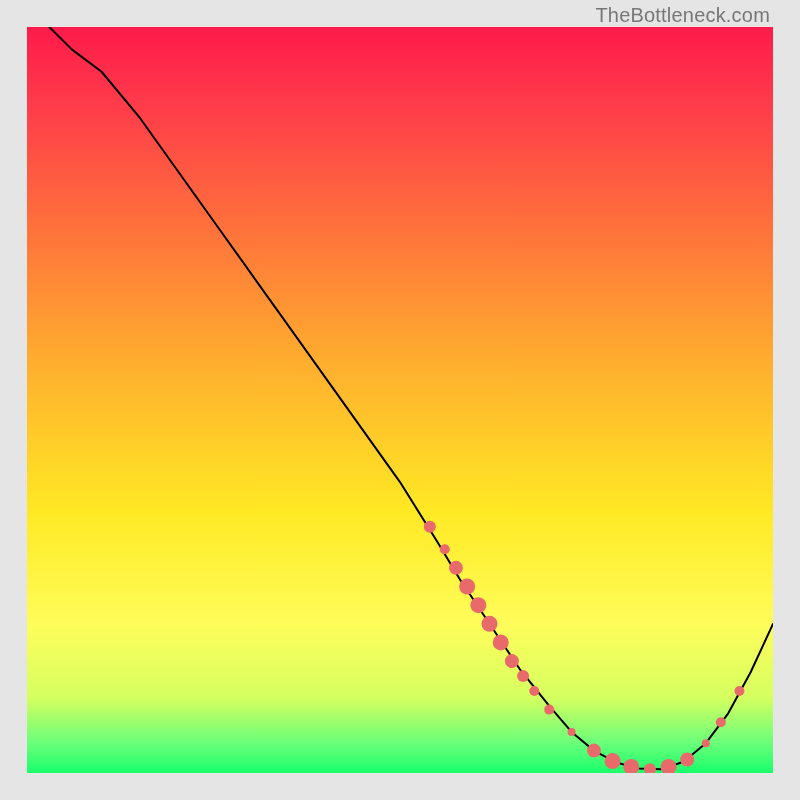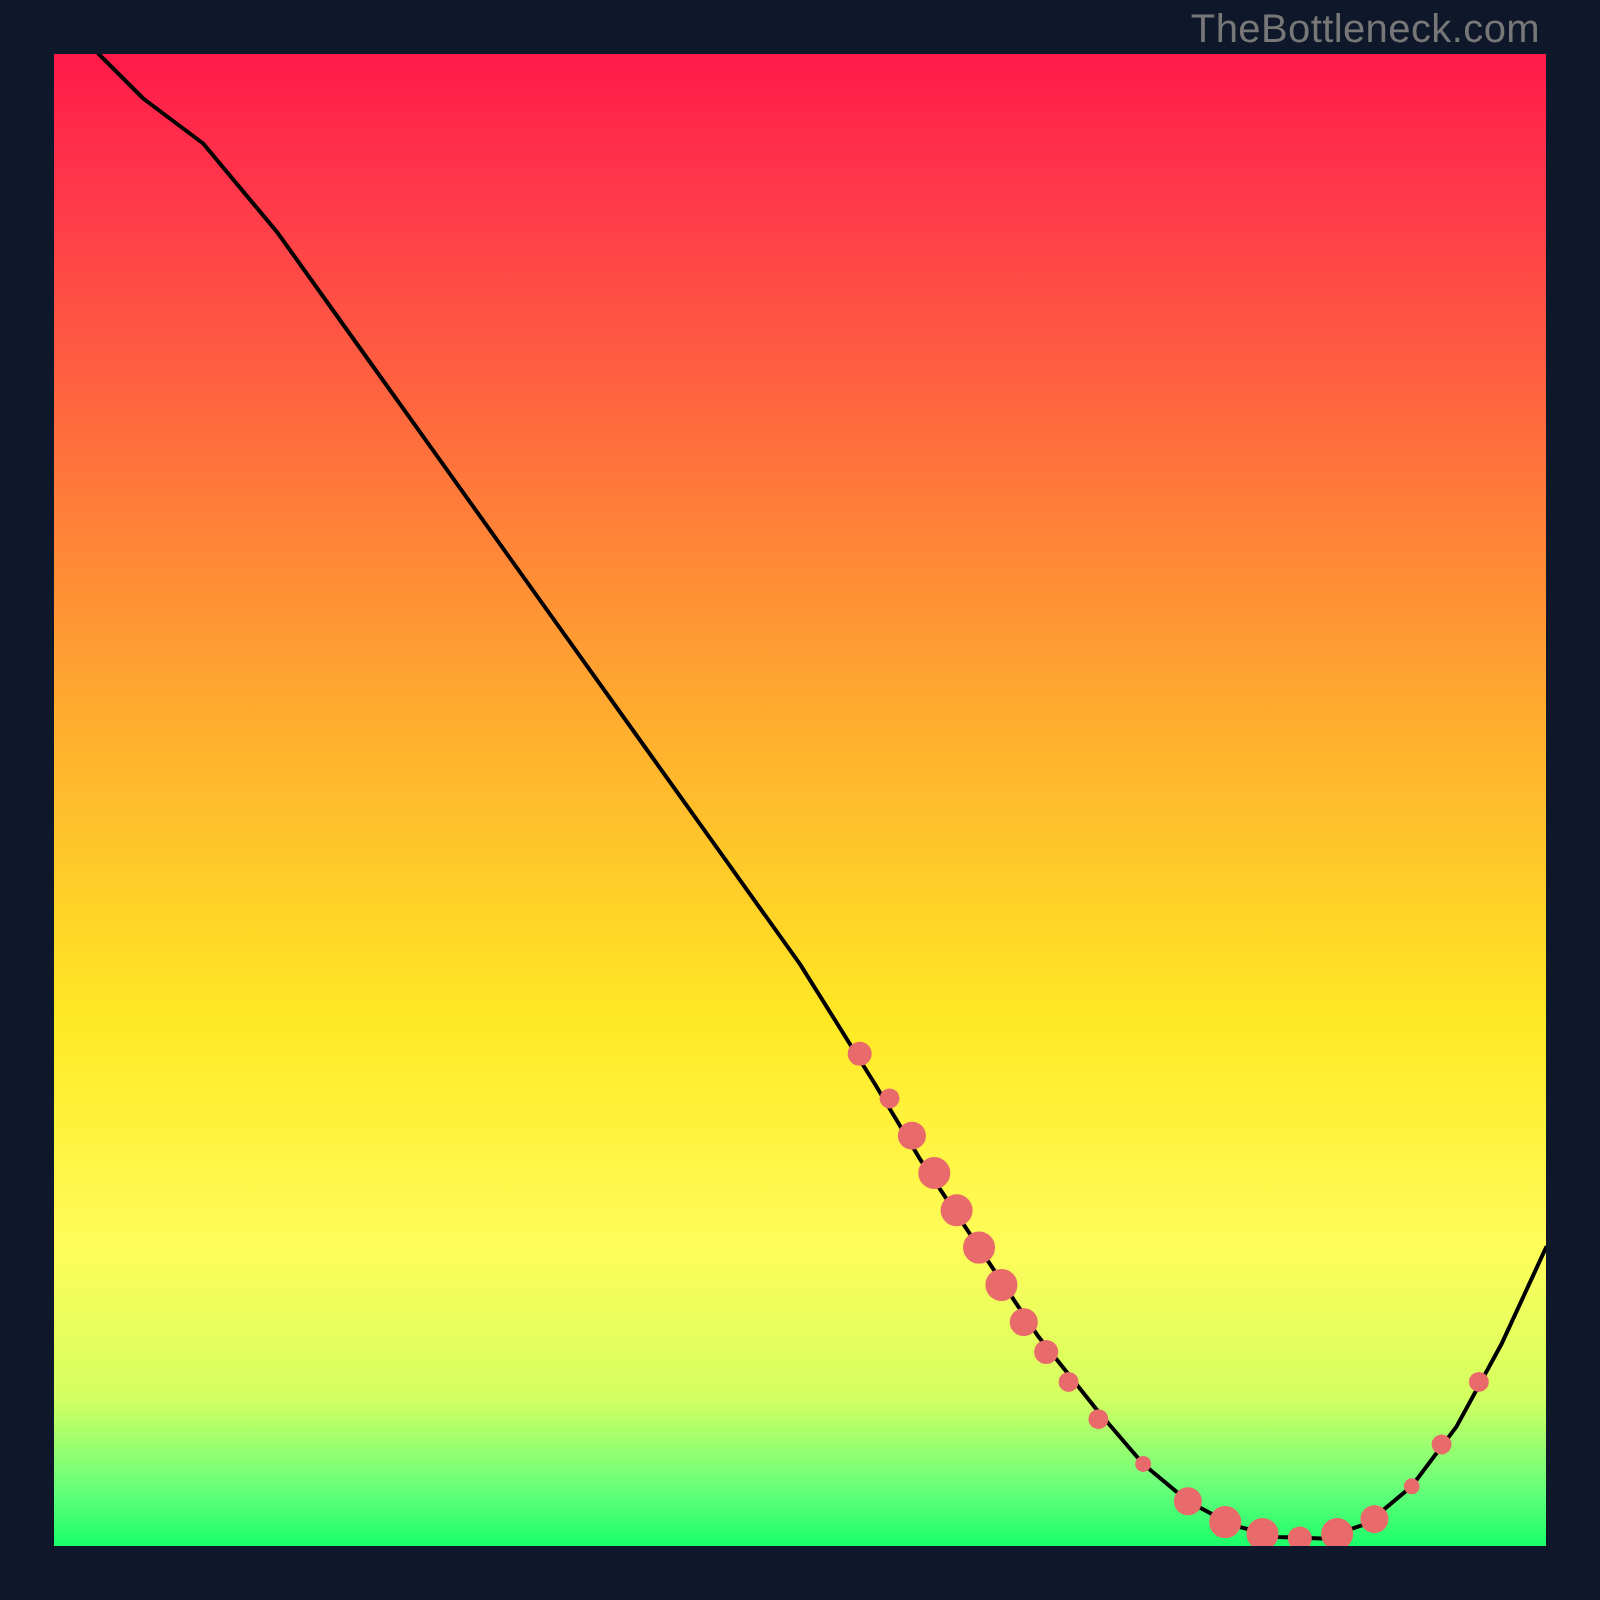--- a/index.html
+++ b/index.html
@@ -10,21 +10,21 @@
     height: 800px;
     overflow: hidden;
     font-family: Arial, sans-serif;
   }
   .frame {
     position: absolute;
     top: 0;
     left: 0;
     width: 800px;
     height: 800px;
-    background: #0f172a;
+    background: #e5e5e5;
   }
   .plot-area {
     position: absolute;
     top: 27px;
     left: 27px;
     width: 746px;
     height: 746px;
     overflow: hidden;
   }
   .gradient-bg {

